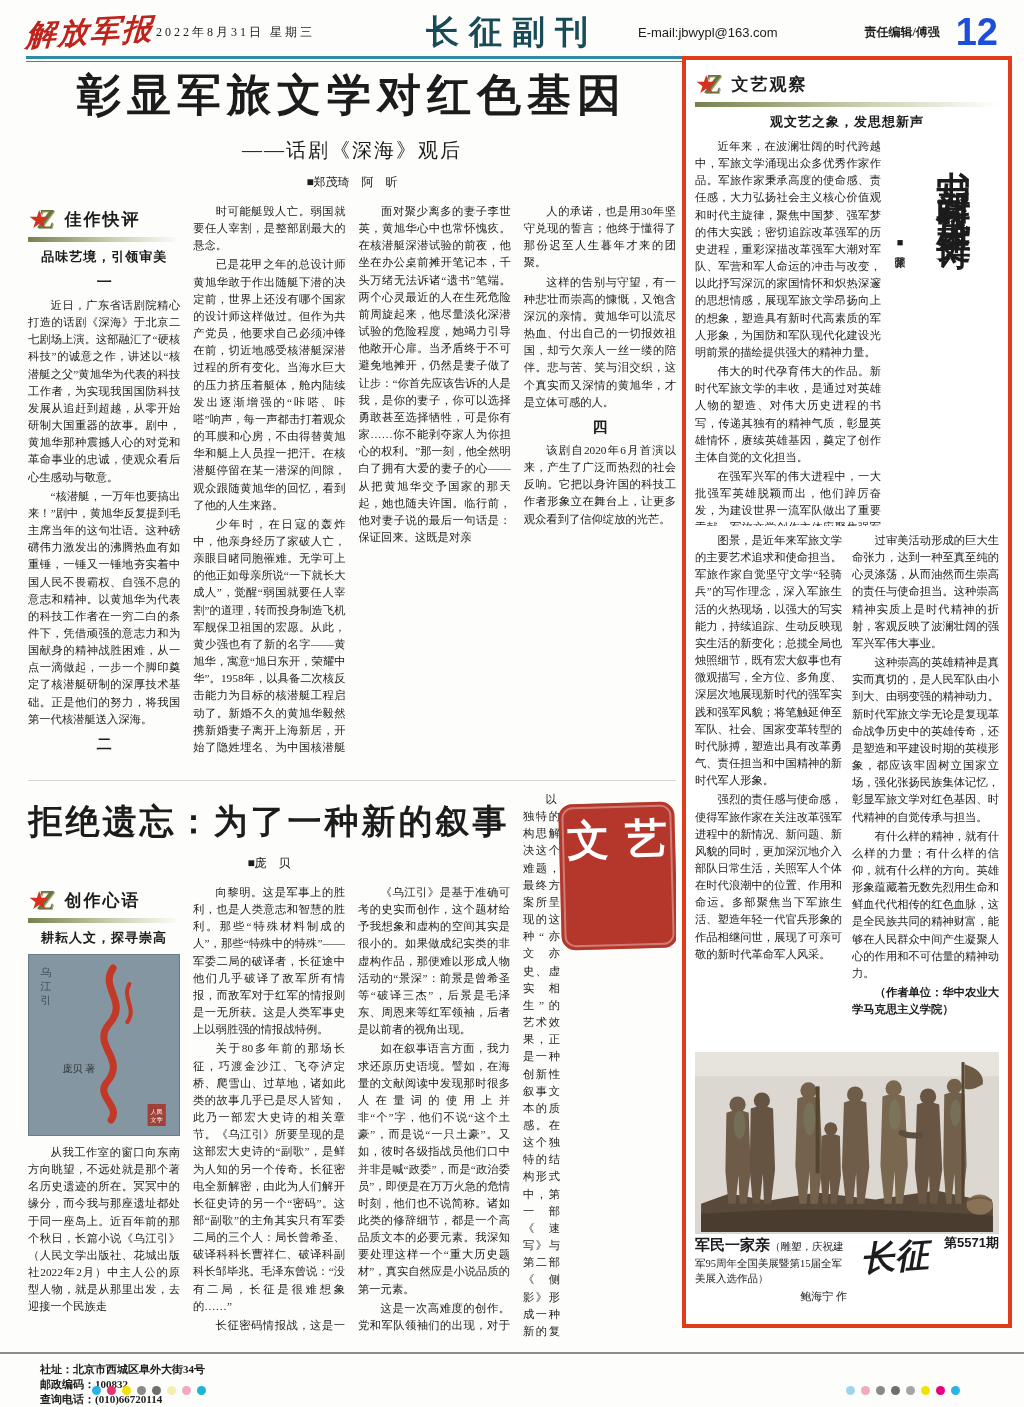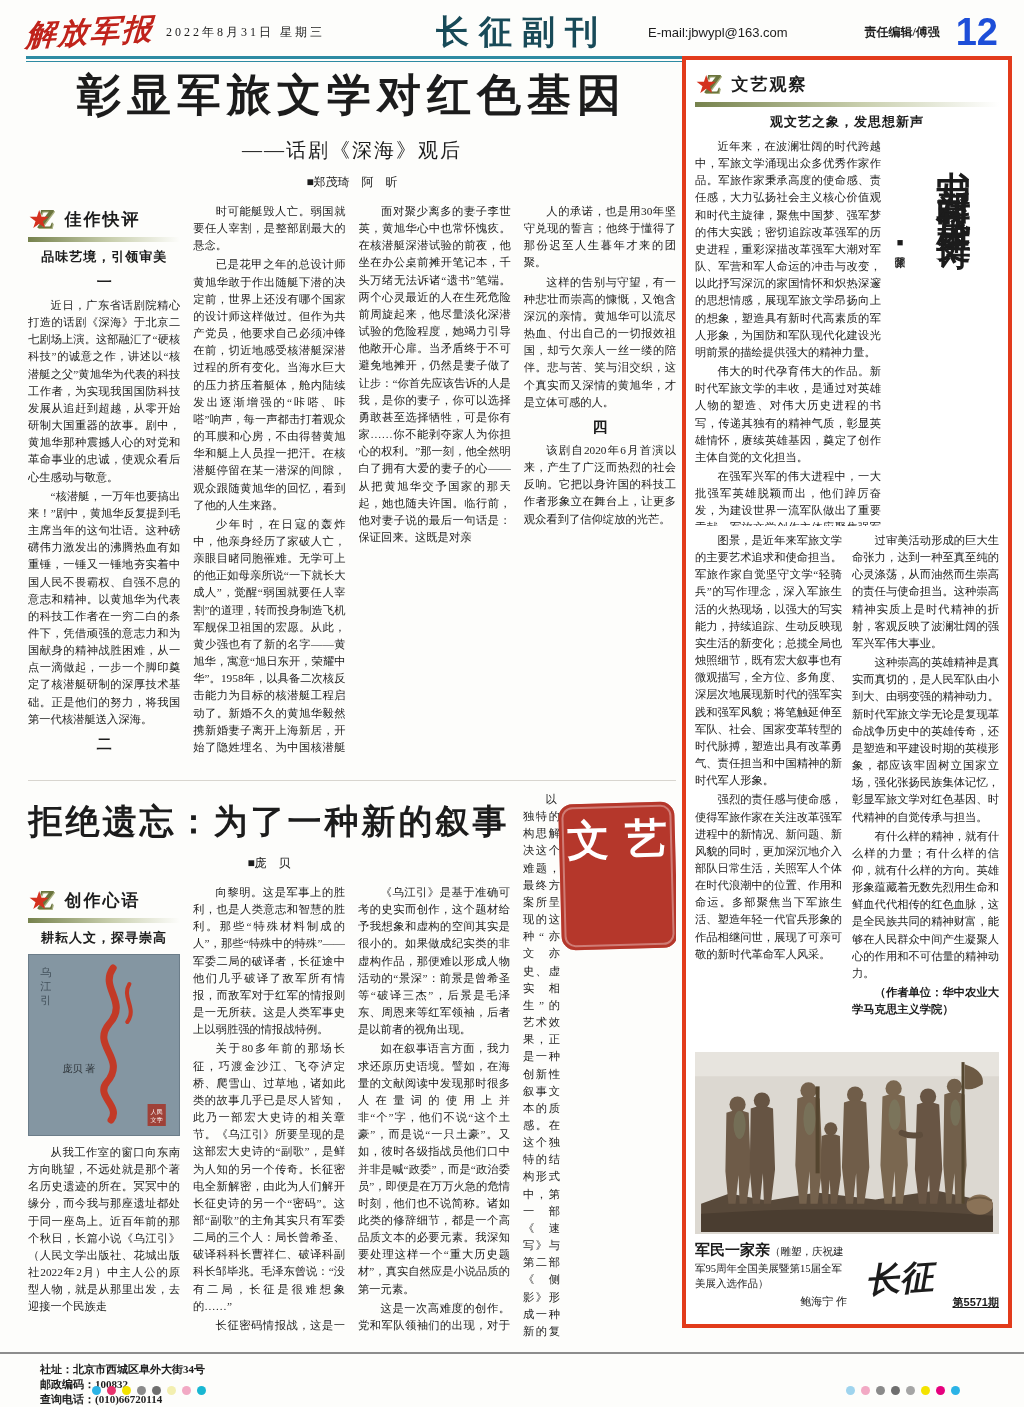--- a/index.html
+++ b/index.html
@@ -2,21 +2,21 @@
 <html><head>
 <meta charset="utf-8">
 <style>
   * { margin:0; padding:0; box-sizing:border-box; }
   html,body { width:1024px; height:1407px; }
   body { background:#fdfdfb; font-family:"Liberation Serif","DejaVu Serif",serif; color:#1c1c1c; position:relative; overflow:hidden; }
 
   
   .header { position:absolute; left:26px; top:10px; width:972px; height:44px; display:flex; align-items:center; }
   .masthead { color:#c0231b; font-size:30px; font-weight:700; font-style:italic; transform:rotate(-3deg) skewX(-6deg); letter-spacing:2px; width:130px; }
-  .pub-date { font-size:12px; letter-spacing:3px; margin-left:10px; width:230px; }
+  .pub-date { font-size:12px; letter-spacing:3px; width:230px; }
   .edition-title { font-size:33px; font-weight:900; color:#184a58; letter-spacing:10px; font-family:"Liberation Sans","DejaVu Sans",sans-serif; margin-left:40px; }
   .email { font-size:13px; margin-left:40px; font-family:"Liberation Sans","DejaVu Sans",sans-serif; }
   .editor { font-size:12px; margin-left:auto; margin-right:16px; font-weight:700; }
   .pageno { font-size:38px; font-weight:900; color:#1d4ed8; font-family:"Liberation Sans","DejaVu Sans",sans-serif; }
   .header-rule { position:absolute; left:26px; top:56px; width:952px; border-top:3px solid #2e8ba3; border-bottom:1px solid #2e8ba3; height:6px; }
 
   
   .para { font-size:11.3px; line-height:1.52; text-align:justify; text-indent:2em; margin:0 0 2px 0; }
   .sec-marker { text-align:center; font-weight:700; font-size:15px; margin:7px 0 5px; }
   .attribution { font-weight:700; }
@@ -57,26 +57,26 @@
   .right-box { position:absolute; left:682px; top:56px; width:330px; height:1272px; border:4px solid #e23b1b; background:#fff; padding:8px 9px; overflow:hidden; }
   .rb-top-row { display:flex; height:388px; margin-top:4px; overflow:hidden; }
   .rb-intro { flex:1; overflow:hidden; }
   .v-byline { width:26px; writing-mode:vertical-rl; font-size:11px; padding-top:98px; }
   .v-title-wrap { width:92px; display:flex; justify-content:center; }
   .v-title { writing-mode:vertical-rl; font-size:34px; font-weight:900; letter-spacing:8px; padding-top:6px; }
   .rb-two-cols { display:flex; gap:10px; height:512px; margin-top:6px; overflow:hidden; }
   .rb-two-cols .c { flex:1; overflow:hidden; }
   .artwork { width:100%; height:182px; margin-top:8px; }
   .artwork svg { width:100%; height:100%; display:block; }
-  .caption-row { display:flex; margin-top:5px; align-items:flex-end; }
+  .caption-row { display:flex; }
   .caption-block { width:152px; font-size:10.5px; line-height:1.45; }
   .caption-title { font-weight:900; font-size:15px; font-family:"Liberation Sans","DejaVu Sans",sans-serif; }
   .caption-author { text-align:right; margin-top:3px; font-size:11px; }
   .calligraphy { flex:1; text-align:center; font-size:34px; font-weight:900; font-style:italic; transform:rotate(-4deg); padding-bottom:8px; }
-  .issue { font-size:11px; font-weight:900; font-family:"Liberation Sans","DejaVu Sans",sans-serif; white-space:nowrap;text-decoration:underline; }
+  .issue { font-size:13px; font-weight:900; font-family:"Liberation Sans","DejaVu Sans",sans-serif; white-space:nowrap; }
 
   
   .footer-rule { position:absolute; left:0; top:1352px; width:1024px; border-top:2px solid #8d8d8d; }
   .footer-items { position:absolute; left:40px; top:1362px; width:944px; display:flex; justify-content:space-between; font-size:11px; font-weight:700;flex-direction:column; }
   .footer-item { white-space:nowrap; }
   .dots { position:absolute; display:flex; gap:6px; top:1386px; }
   .dots.left { left:92px; } .dots.right { right:64px; }
   .dot { width:9px; height:9px; border-radius:50%; }
 </style>
 </head>

